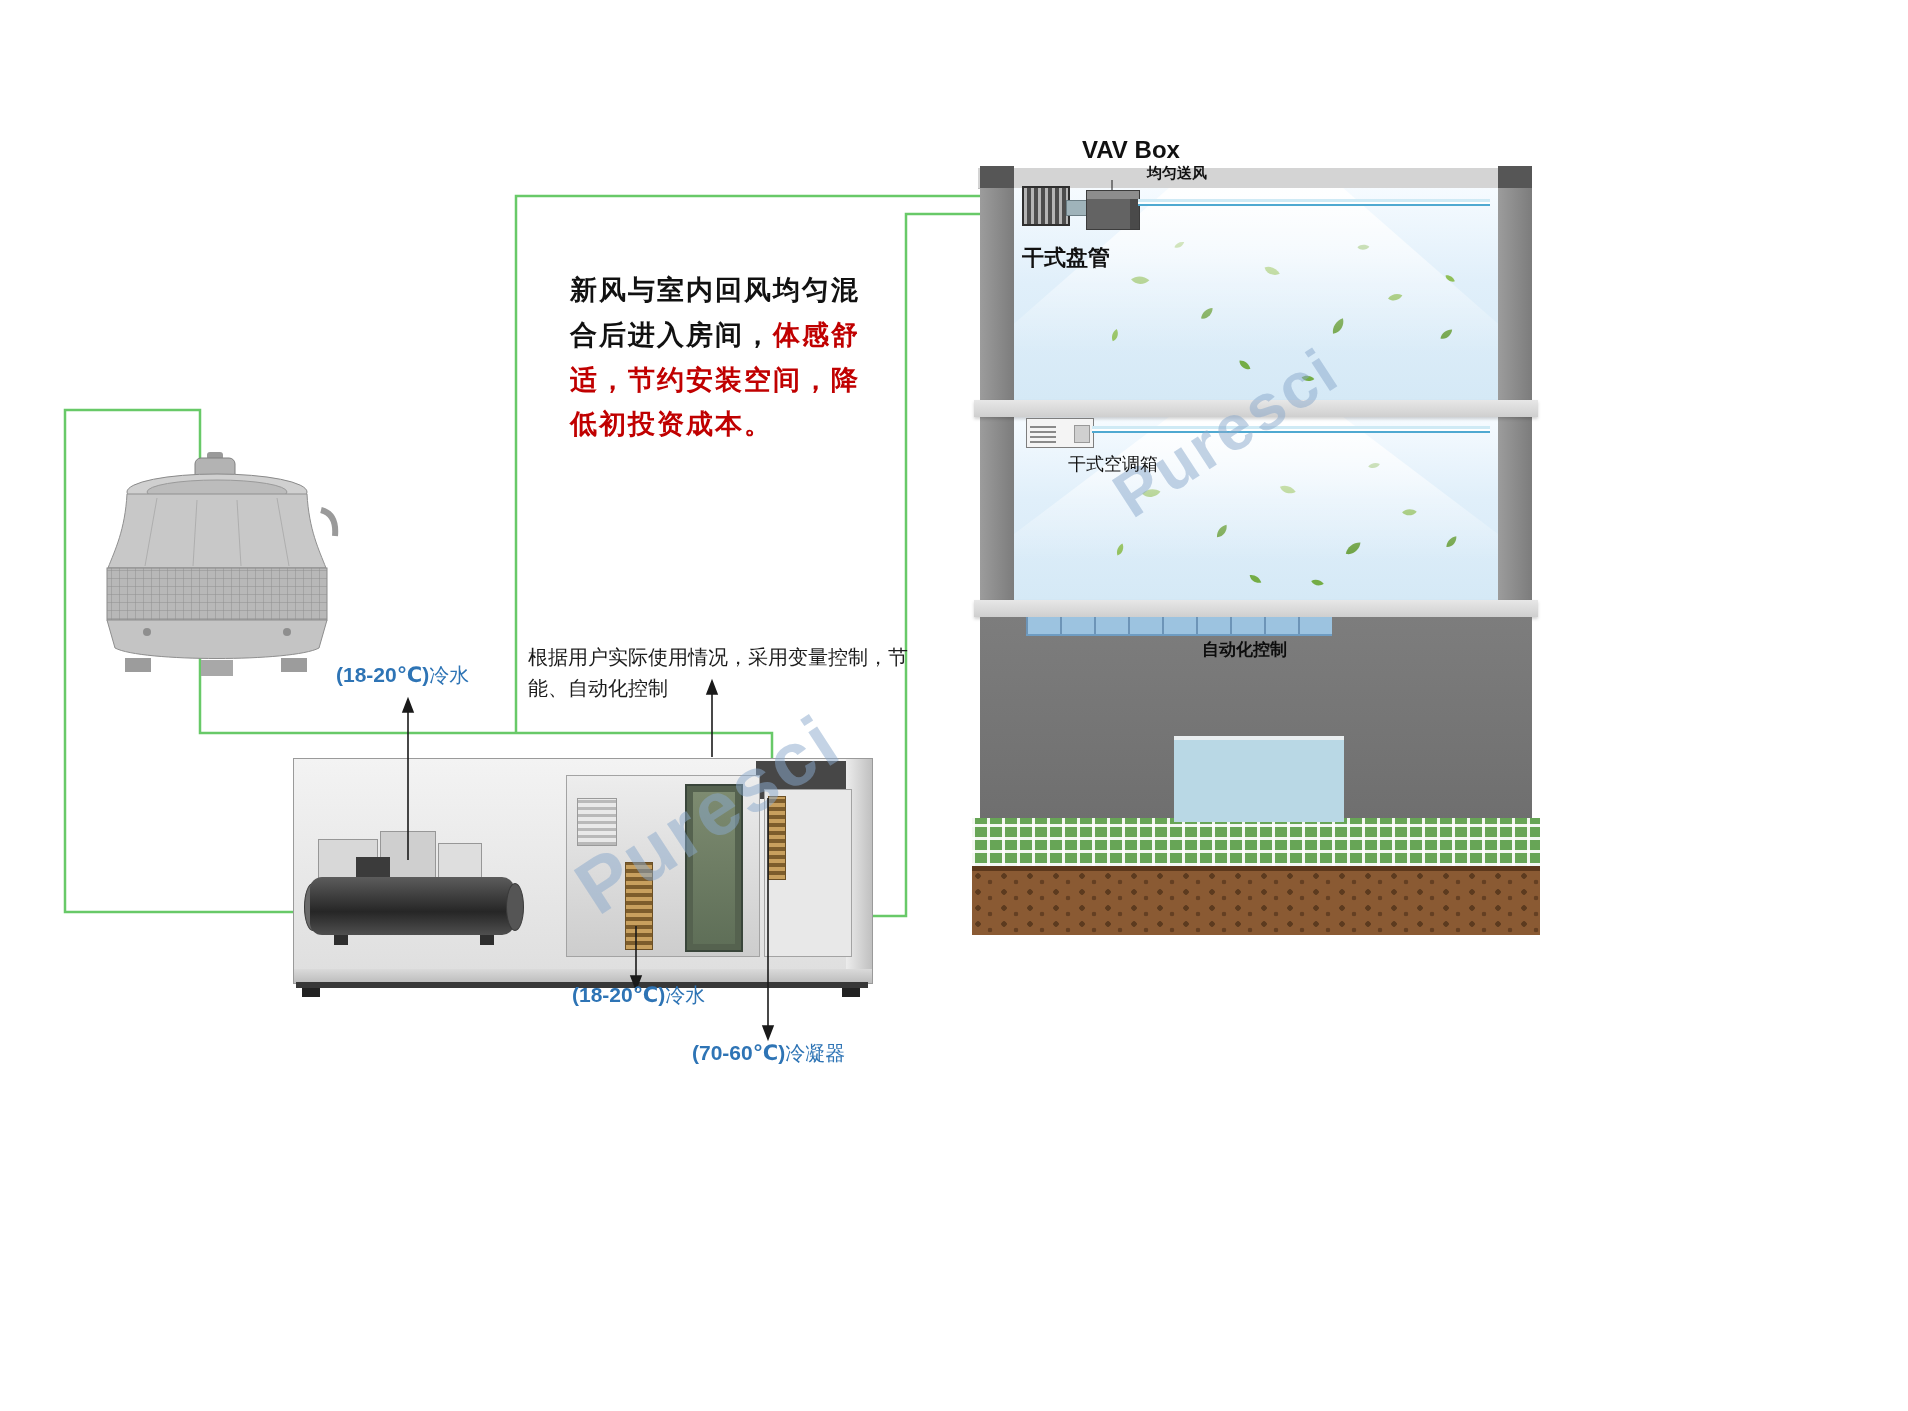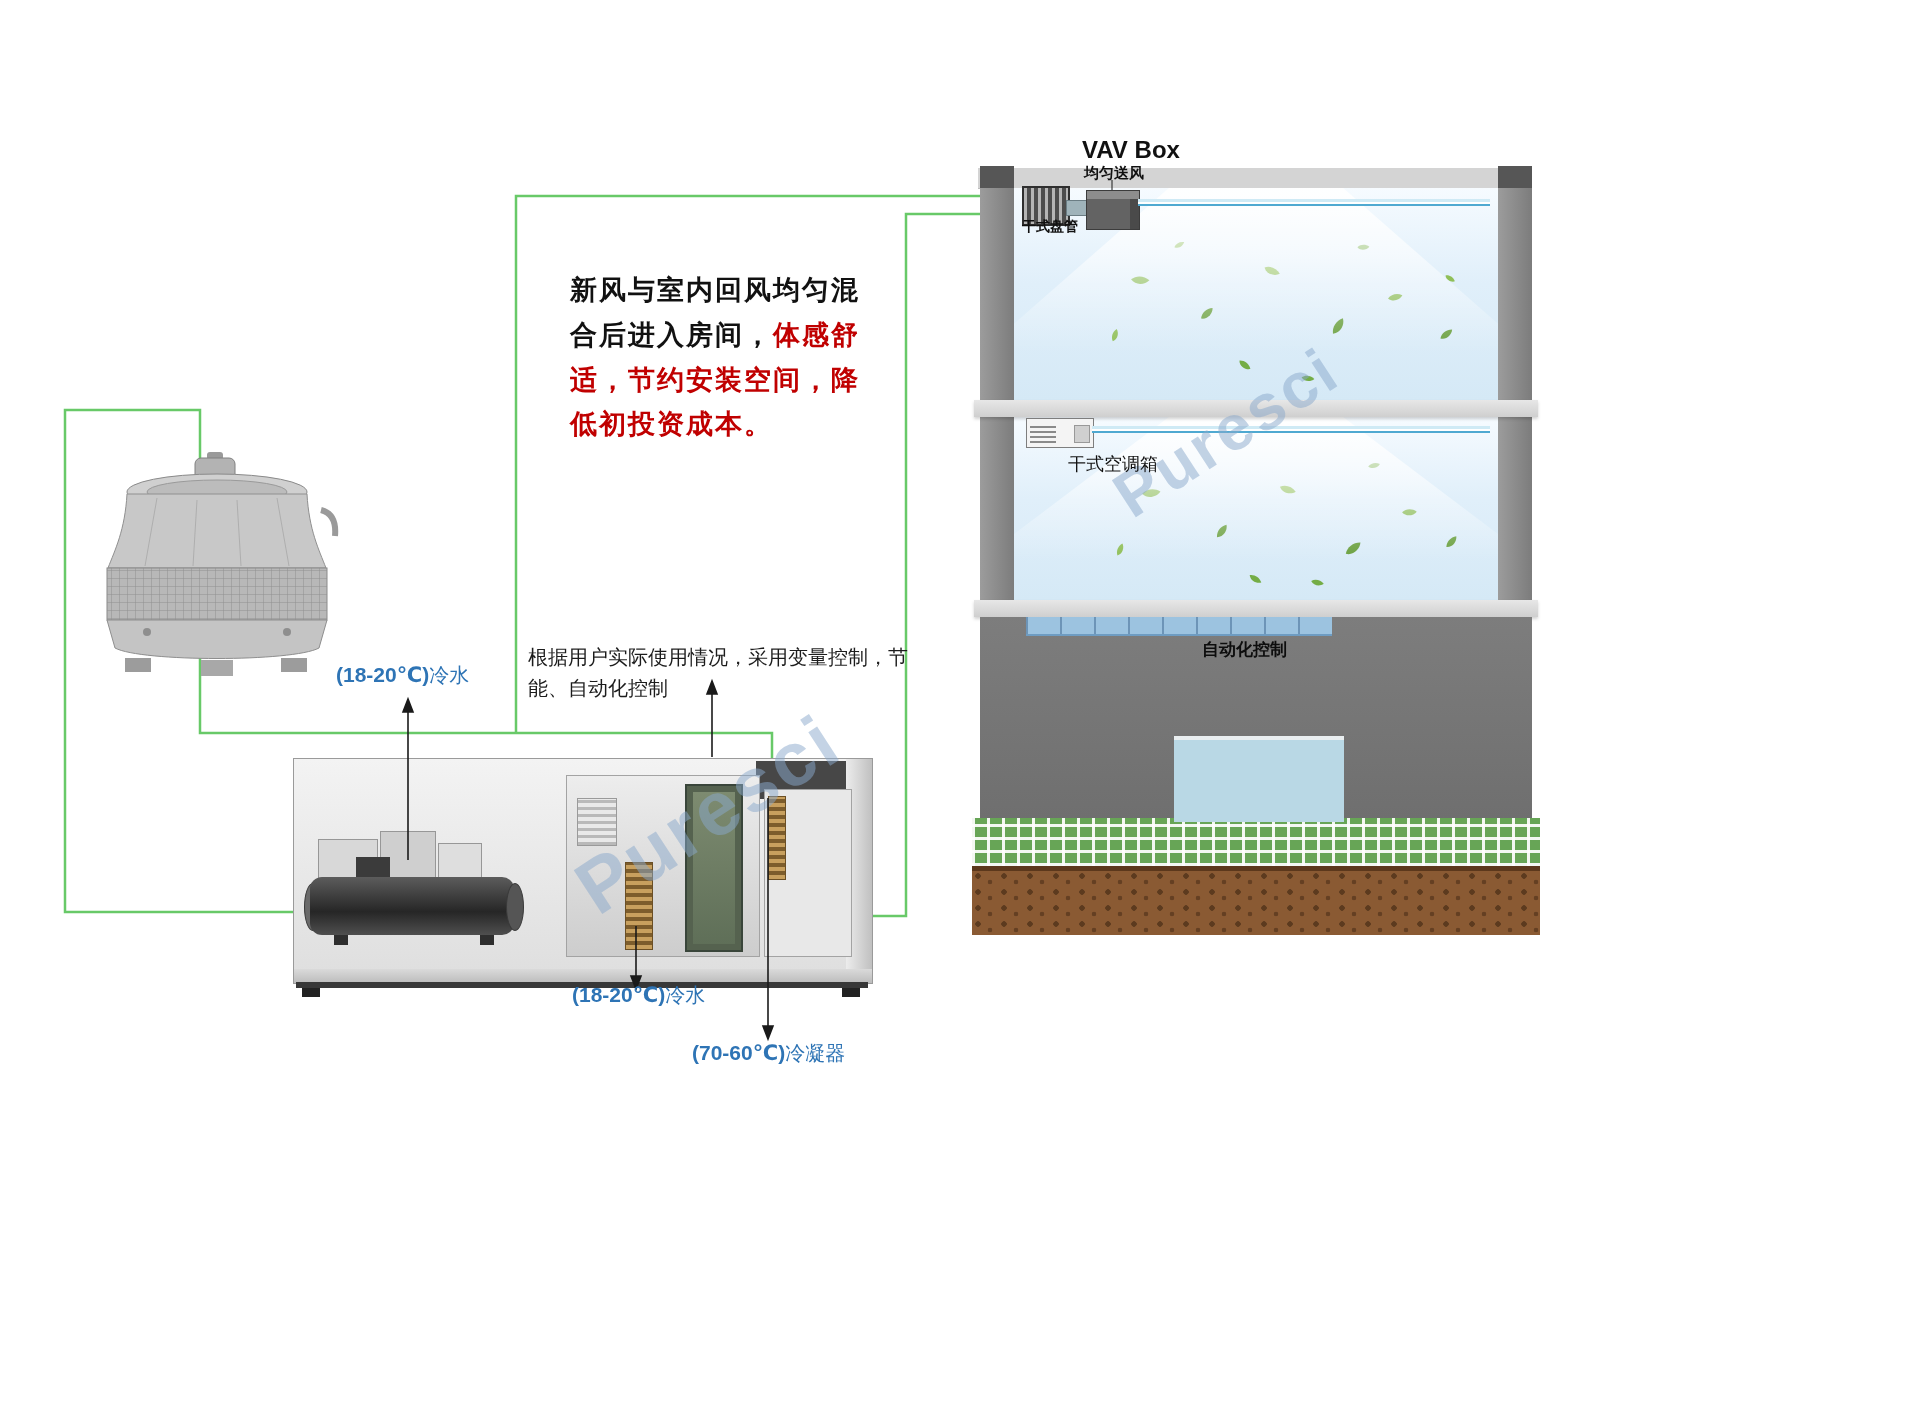--- a/index.html
+++ b/index.html
@@ -17,22 +17,22 @@
   .sys-title{left:528px;top:590px;font-size:29px;color:#2e74b5;letter-spacing:1px;font-weight:500;}
   .sys-desc{left:528px;top:642px;width:386px;font-size:20px;color:#1c1c1c;line-height:1.55;word-break:break-all;}
   .pipe-label{color:#2e74b5;white-space:nowrap;}
   .pipe-label .temp{font-size:21px;font-weight:700;}
   .pipe-label .name{font-size:20px;font-weight:500;}
   .cw-top{left:336px;top:662px;}
   .cw-bottom{left:572px;top:982px;}
   .cond{left:692px;top:1040px;}
 
   .vav-title{left:1066px;top:136px;width:130px;text-align:center;font-size:24px;font-weight:700;}
-  .uniform-label{left:1084px;top:164px;font-size:15px;font-weight:700;}
-  .coil-label{left:1022px;top:218px;font-size:14px;font-weight:700;}
+  .uniform-label{left:1147px;top:164px;font-size:15px;font-weight:700;}
+  .coil-label{left:1022px;top:243px;font-size:22px;font-weight:700;}
   .ahu-label{left:1058px;top:452px;font-size:18px;font-weight:400;margin-left:10px;}
   .capillary-label{left:1202px;top:638px;font-size:17px;font-weight:700;color:#0d0d0d;}
 
   .wm{position:absolute;font-weight:800;color:#8aa9cc;opacity:.5;letter-spacing:3px;
       transform:rotate(-33deg);transform-origin:left top;pointer-events:none;}
   .wm1{left:1100px;top:470px;font-size:64px;}
   .wm2{left:560px;top:858px;font-size:76px;}
 
   
   .bld-beam{left:978px;top:168px;width:554px;height:20px;background:#d4d4d4;border-bottom:1px solid #bdbdbd;}

